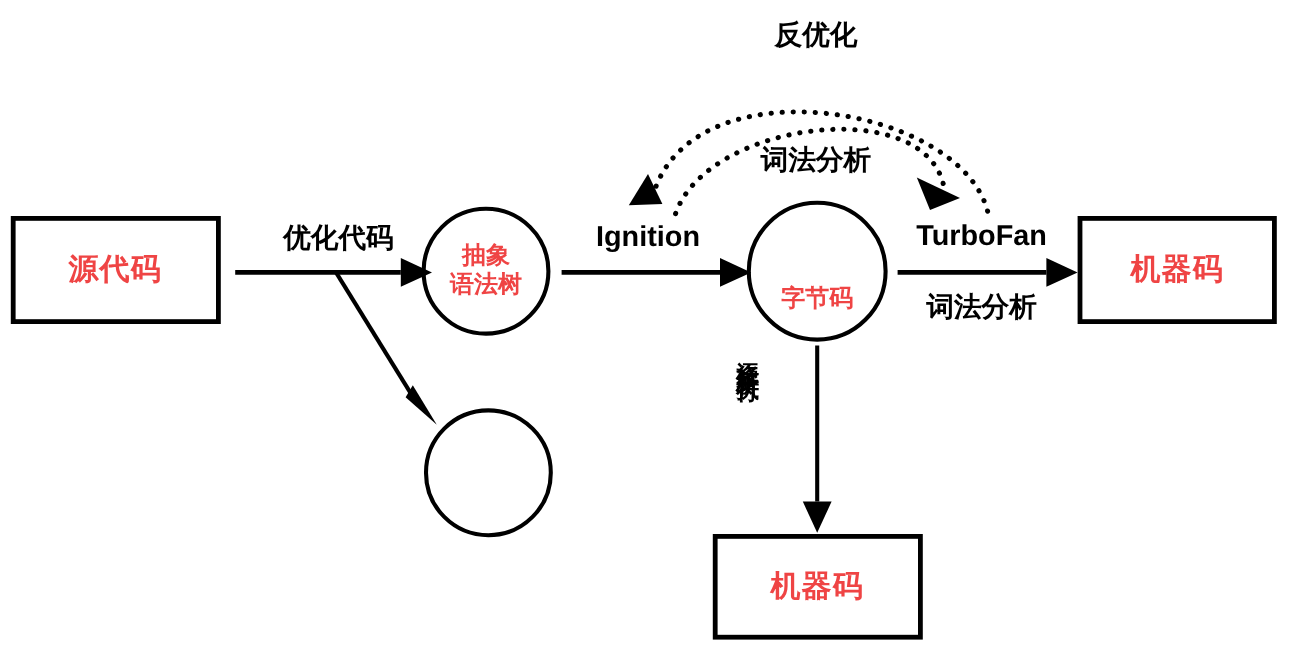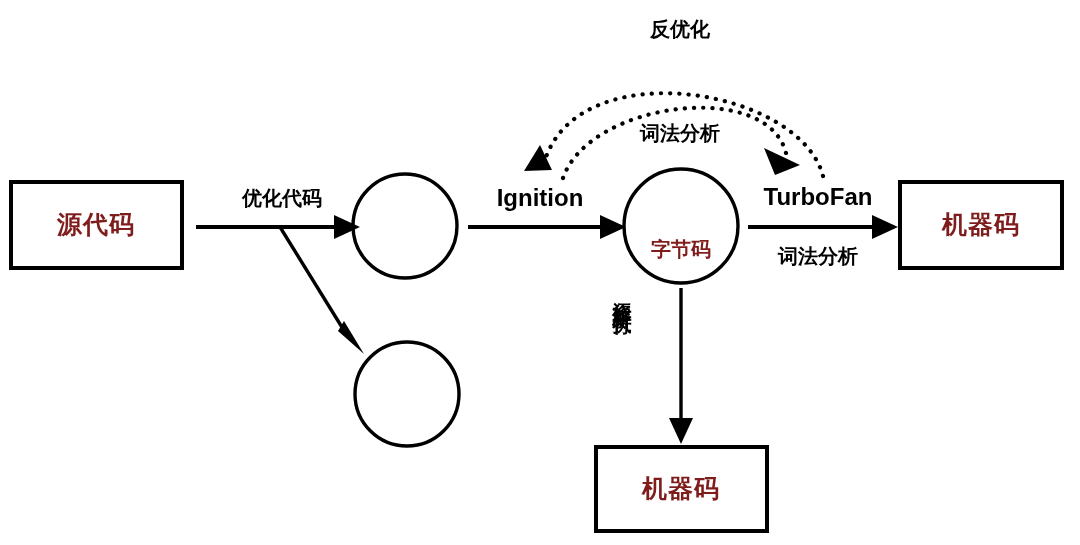--- a/index.html
+++ b/index.html
@@ -54,21 +54,21 @@
     fill: none;
   }
   .arrow-head {
     fill: #000000;
     stroke: none;
   }
   .node-label {
     position: absolute;
     font-family: "Liberation Sans", "DejaVu Sans", sans-serif;
     font-weight: bold;
-    color: #7f1d1d;
+    color: #ef4444;
     text-align: center;
     line-height: 1.18;
     white-space: pre-line;
     transform: translate(-50%, -50%);
     pointer-events: none;
   }
   .label-box-text {
     font-size: 25px;
     letter-spacing: 1px;
   }
@@ -79,21 +79,21 @@
     position: absolute;
     font-family: "Liberation Sans", "DejaVu Sans", sans-serif;
     font-weight: bold;
     color: #000000;
     text-align: center;
     transform: translate(-50%, -50%);
     white-space: nowrap;
     pointer-events: none;
   }
   .edge-label-cn {
-    font-size: 20px;
+    font-size: 23px;
   }
   .edge-label-en {
     font-size: 24px;
   }
   .edge-label-vertical {
     position: absolute;
     font-family: "Liberation Sans", "DejaVu Sans", sans-serif;
     font-weight: bold;
     font-size: 19px;
     color: #000000;
@@ -156,20 +156,22 @@
 
     <g>
       <path class="edge-dotted" d="M 563,178 C 590,100 775,78 787,158"></path>
       <polygon class="arrow-head" points="764,148 775,175 800,165"></polygon>
     </g>
 
   </svg>
 
   <div class="node-label label-box-text" style="left:96px; top:225px;">源代码</div>
 
+  <div class="node-label label-circle-text" style="left:405px; top:226px;">抽象
+语法树</div>
 
 
   <div class="node-label label-circle-text" style="left:681px; top:226px;margin-top:24px;">字节码</div>
 
   <div class="node-label label-box-text" style="left:981px; top:225px;">机器码</div>
 
   <div class="node-label label-box-text" style="left:681px; top:489px;">机器码</div>
 
   <div class="edge-label edge-label-cn" style="left:282px; top:198px;">优化代码</div>
 

